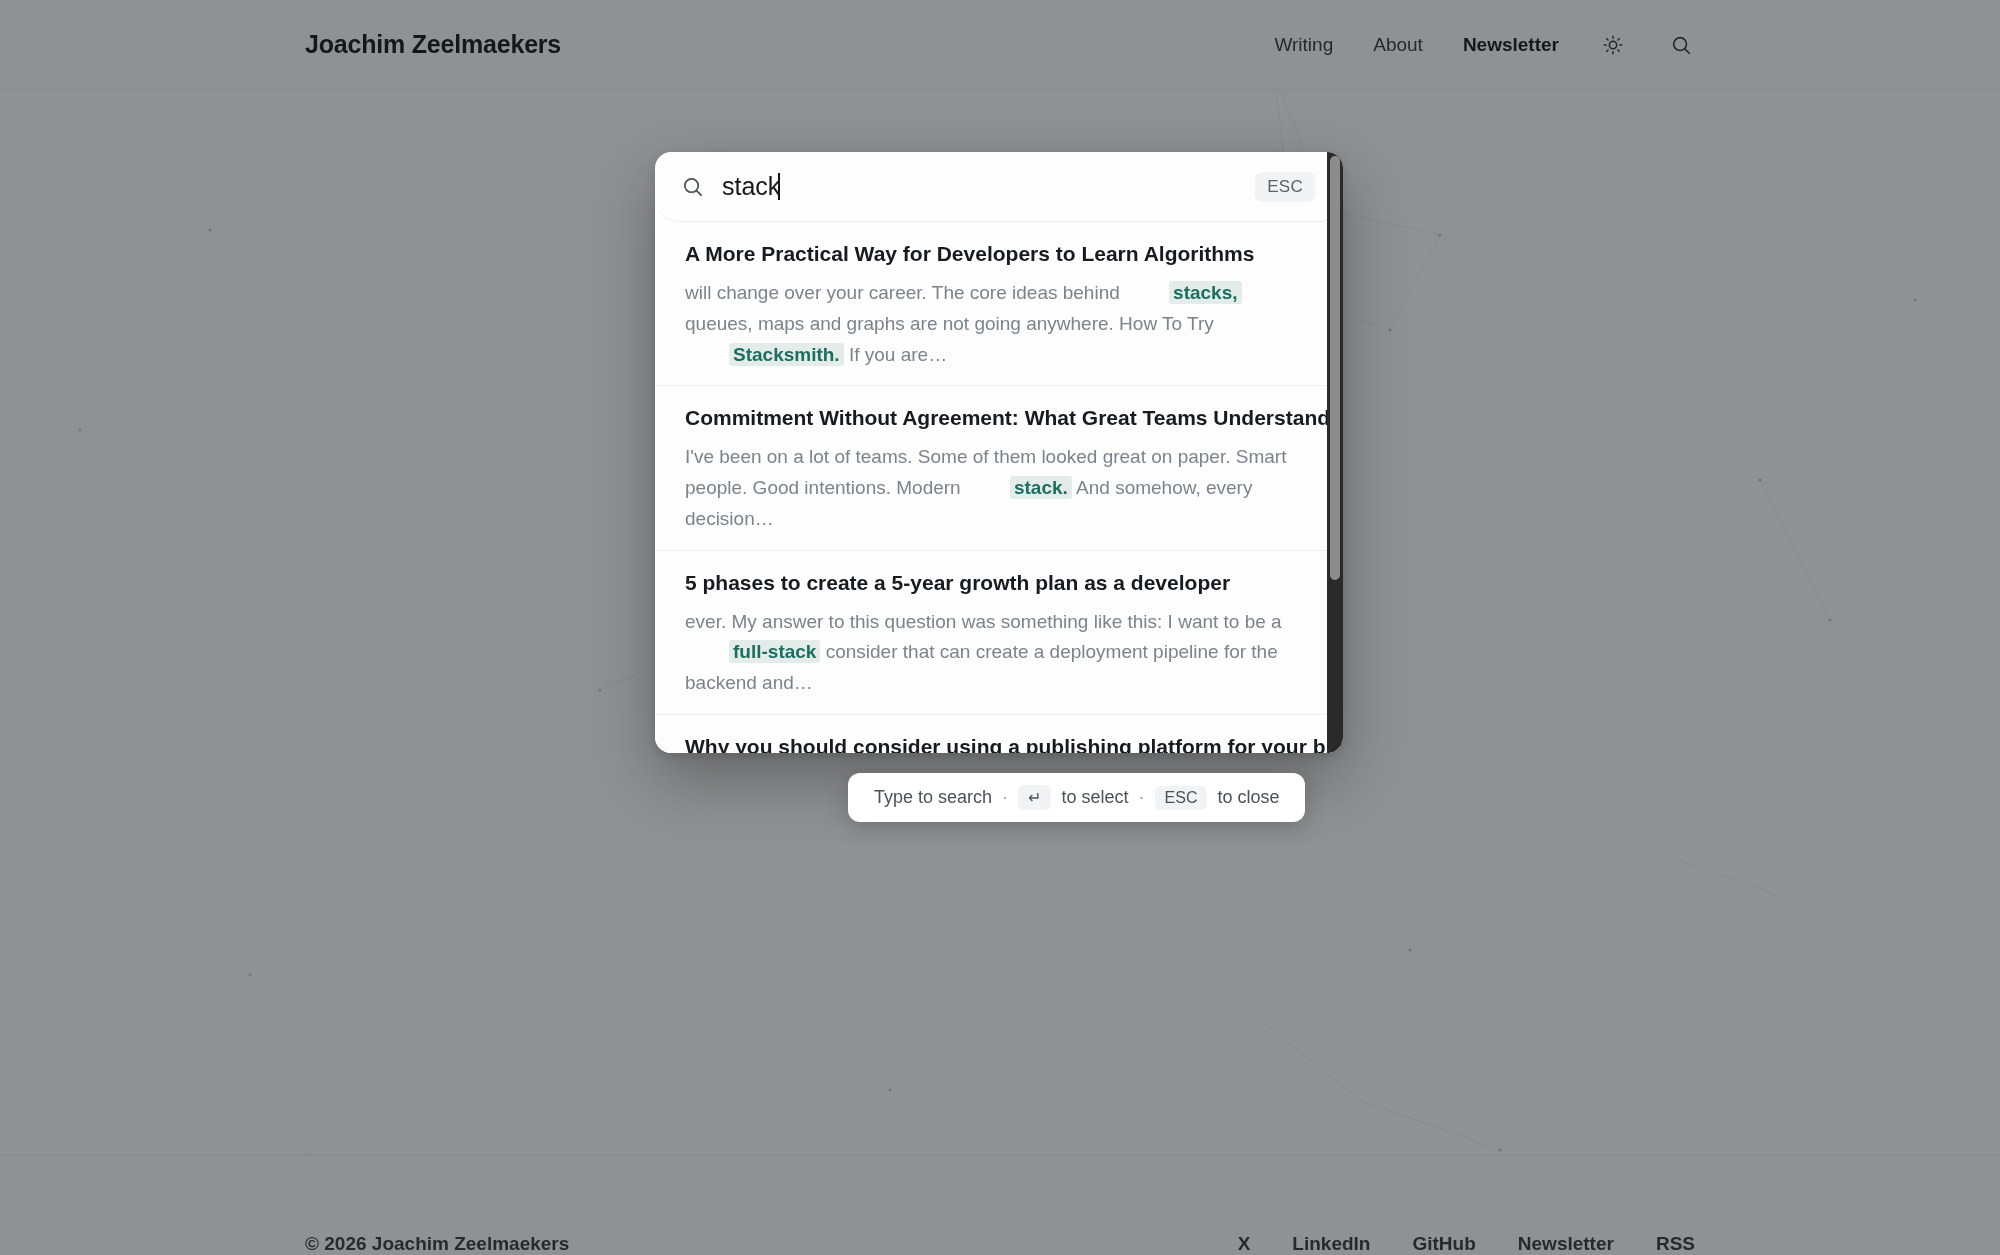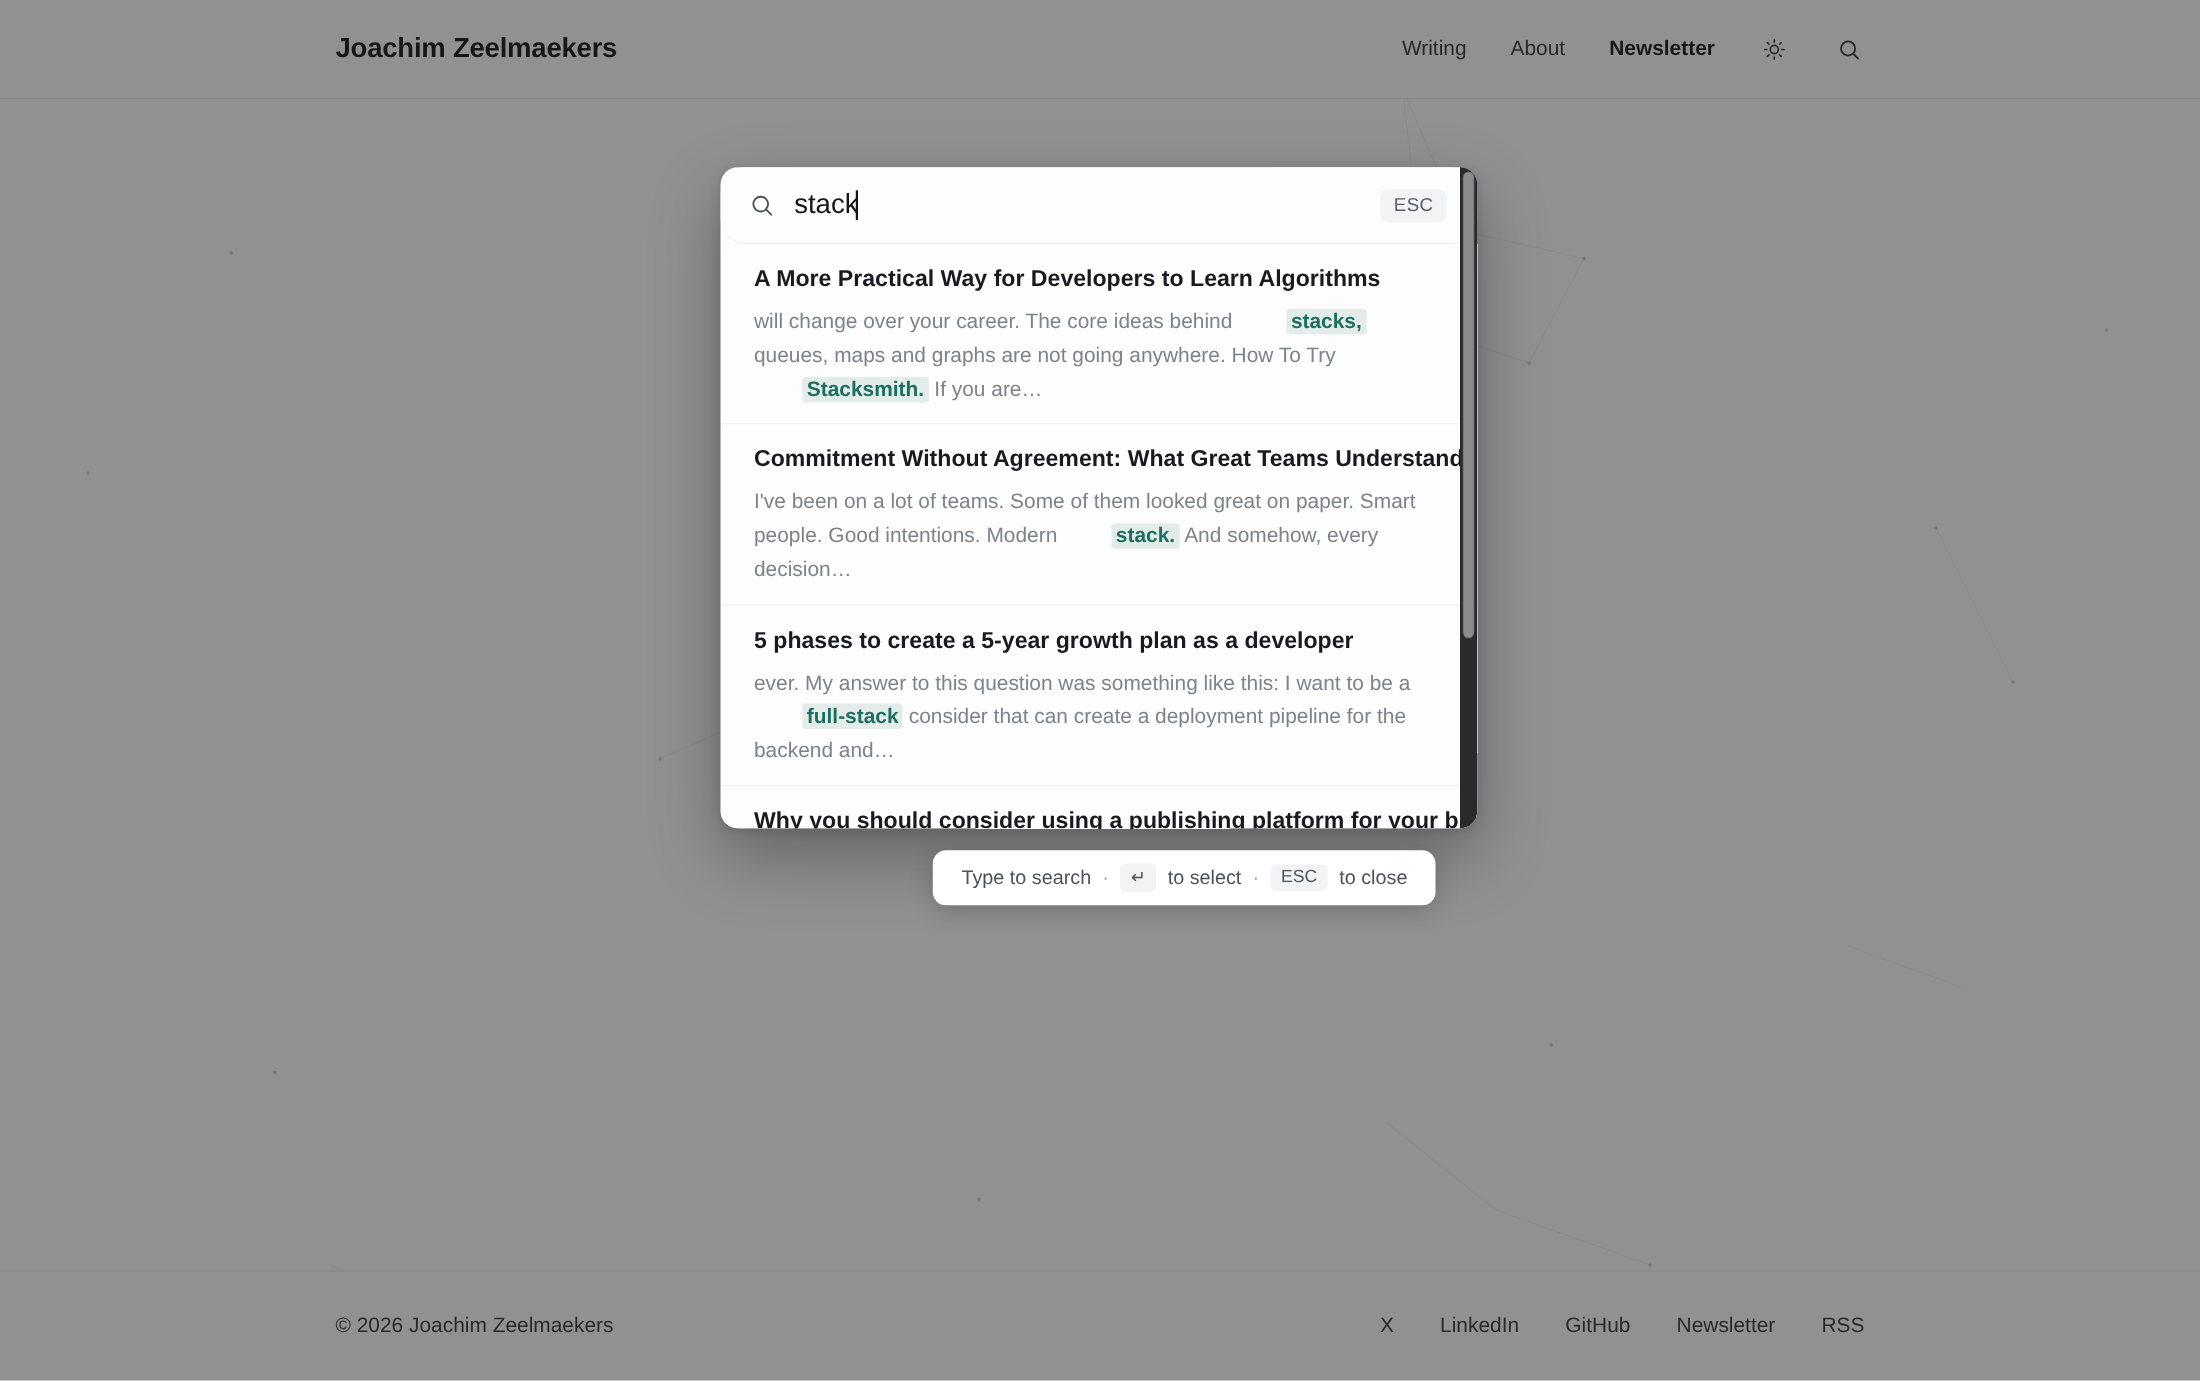--- a/index.html
+++ b/index.html
@@ -113,22 +113,23 @@
 
   
   .site-footer {
     position: absolute;
     left: 0; right: 0;
     bottom: 0;
     height: 100px;
     border-top: 1px solid #ececec;
     background: #fcfcfc;
     display: flex;
-    align-items: center;
+    align-items: flex-end;
     justify-content: center;
+    font-weight: bold;
   }
   .footer-inner {
     width: 1390px;
     display: flex;
     align-items: center;
     justify-content: space-between;
   }
   .copyright { font-size: 19px; color: #333940; }
   .footer-links { display: flex; gap: 42px; }
   .footer-link { font-size: 19px; color: #333940; text-decoration: none; }

